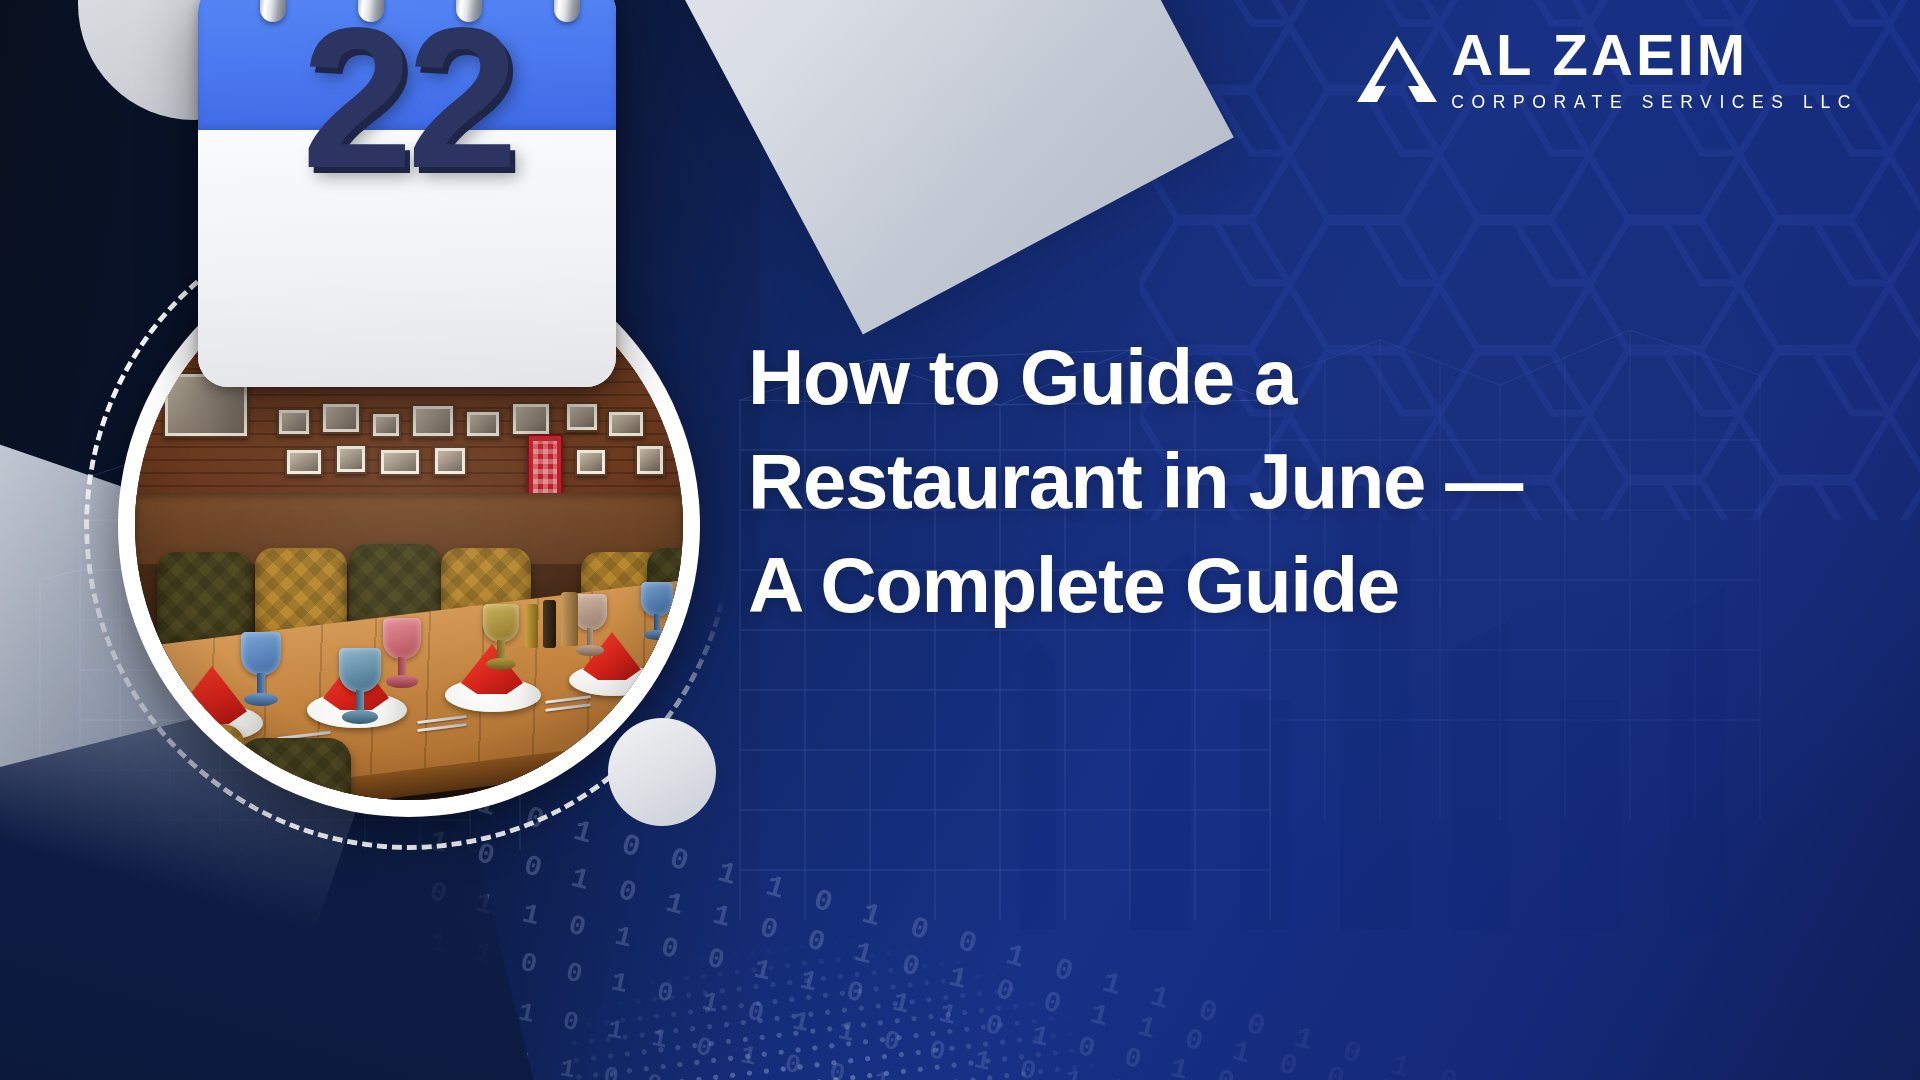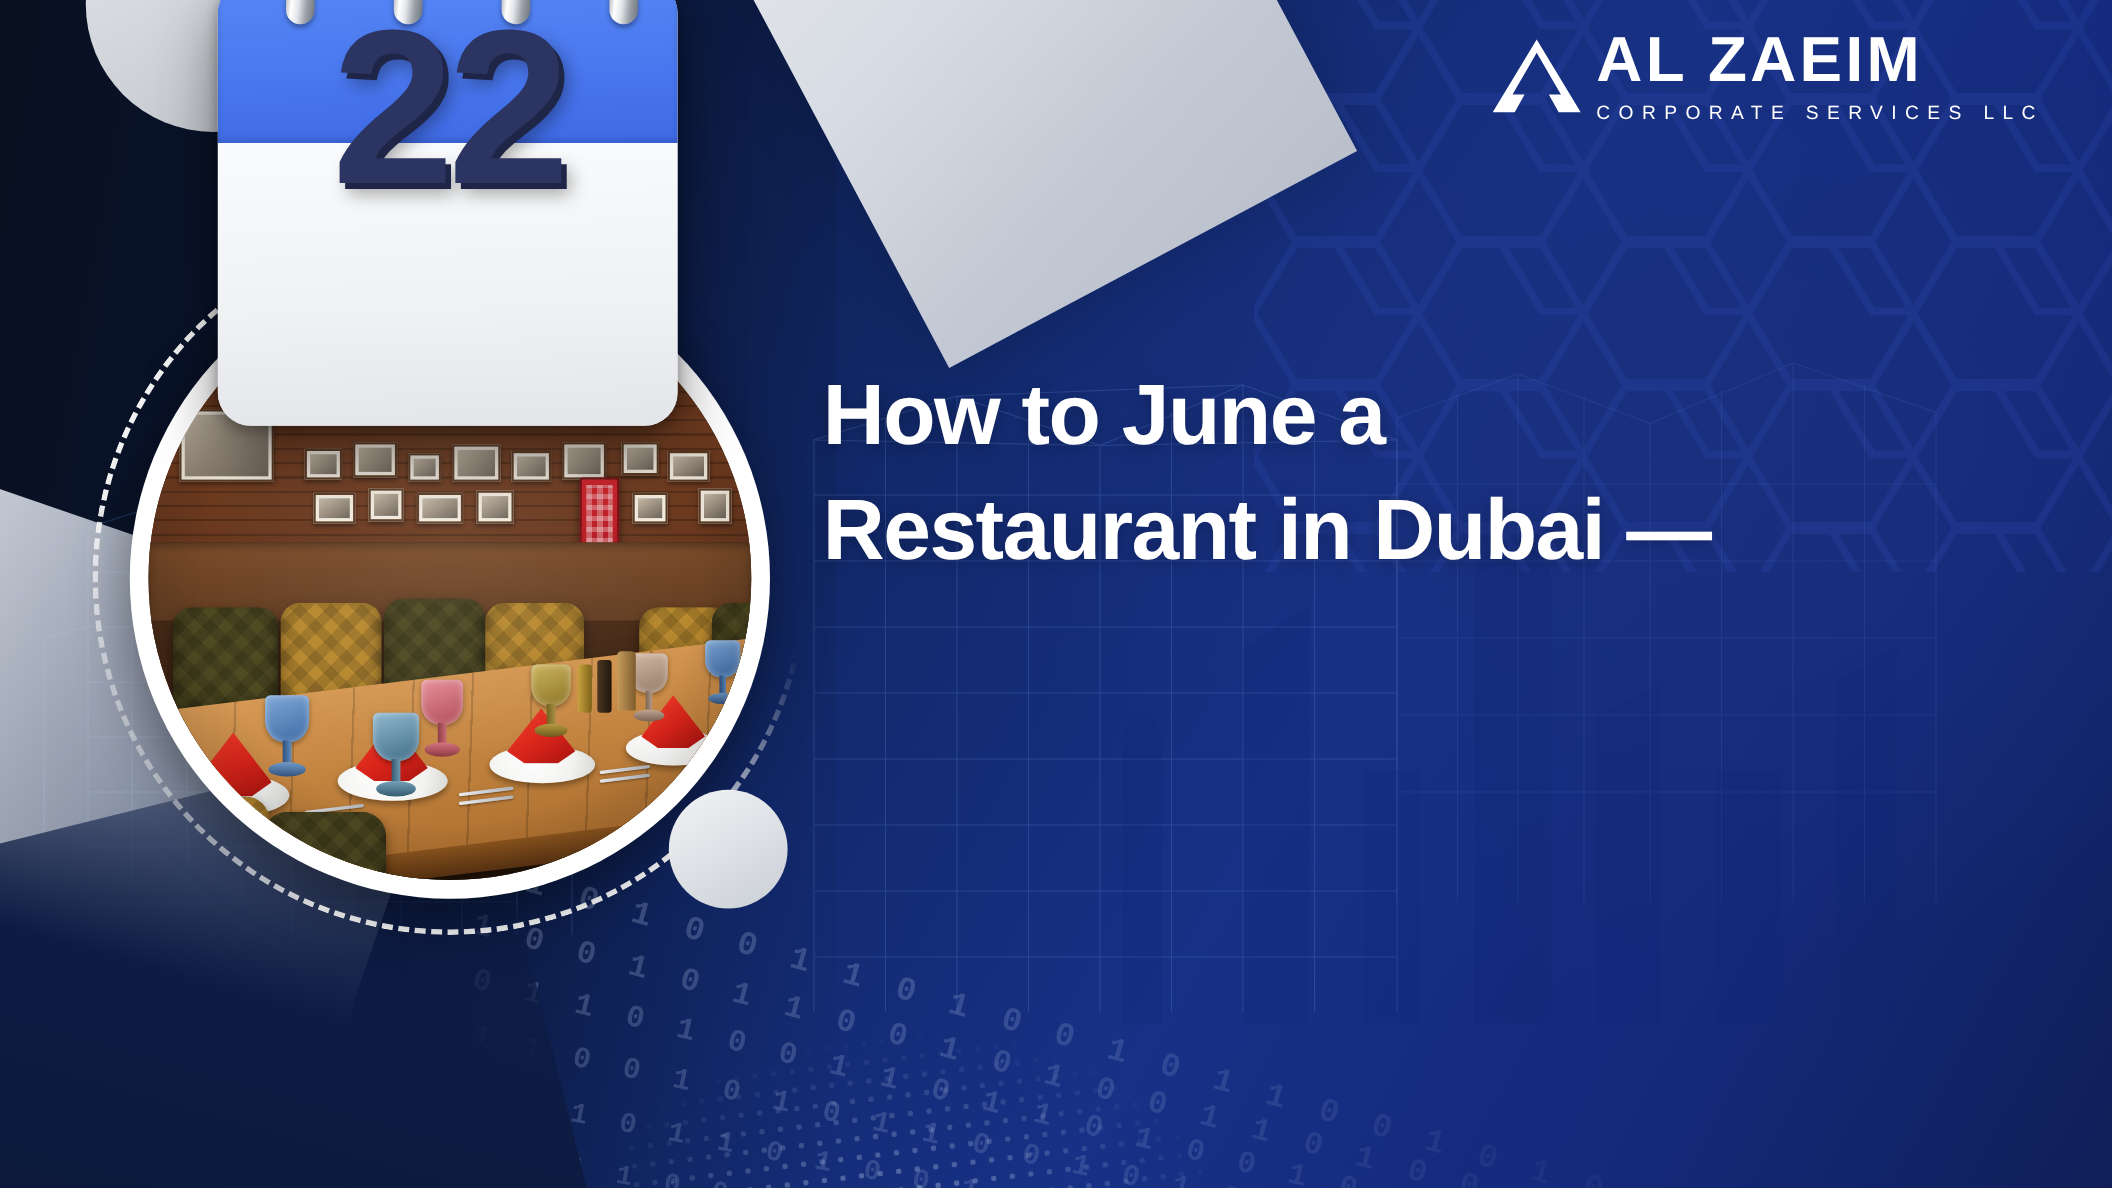--- a/index.html
+++ b/index.html
@@ -496,17 +496,18 @@
     <svg class="logo-mark" viewBox="0 0 84 70">
       <path d="M42 2 L82 68 L62 68 L53 52 L64 52 L42 14 L20 52 L31 52 L22 68 L2 68 Z" fill="#ffffff"></path>
     </svg>
     <div class="logo-txt">
       <div class="logo-name">AL ZAEIM</div>
       <div class="logo-sub">CORPORATE SERVICES LLC</div>
     </div>
   </div>
 
   <div class="headline">
-    <span>How to June a</span>
-    <span>Restaurant in Dubai —</span>
+    <span>How to Guide a</span>
+    <span>Restaurant in June —</span>
+    <span>A Complete Guide</span>
   </div>
 
 </div>
 
 </body></html>

